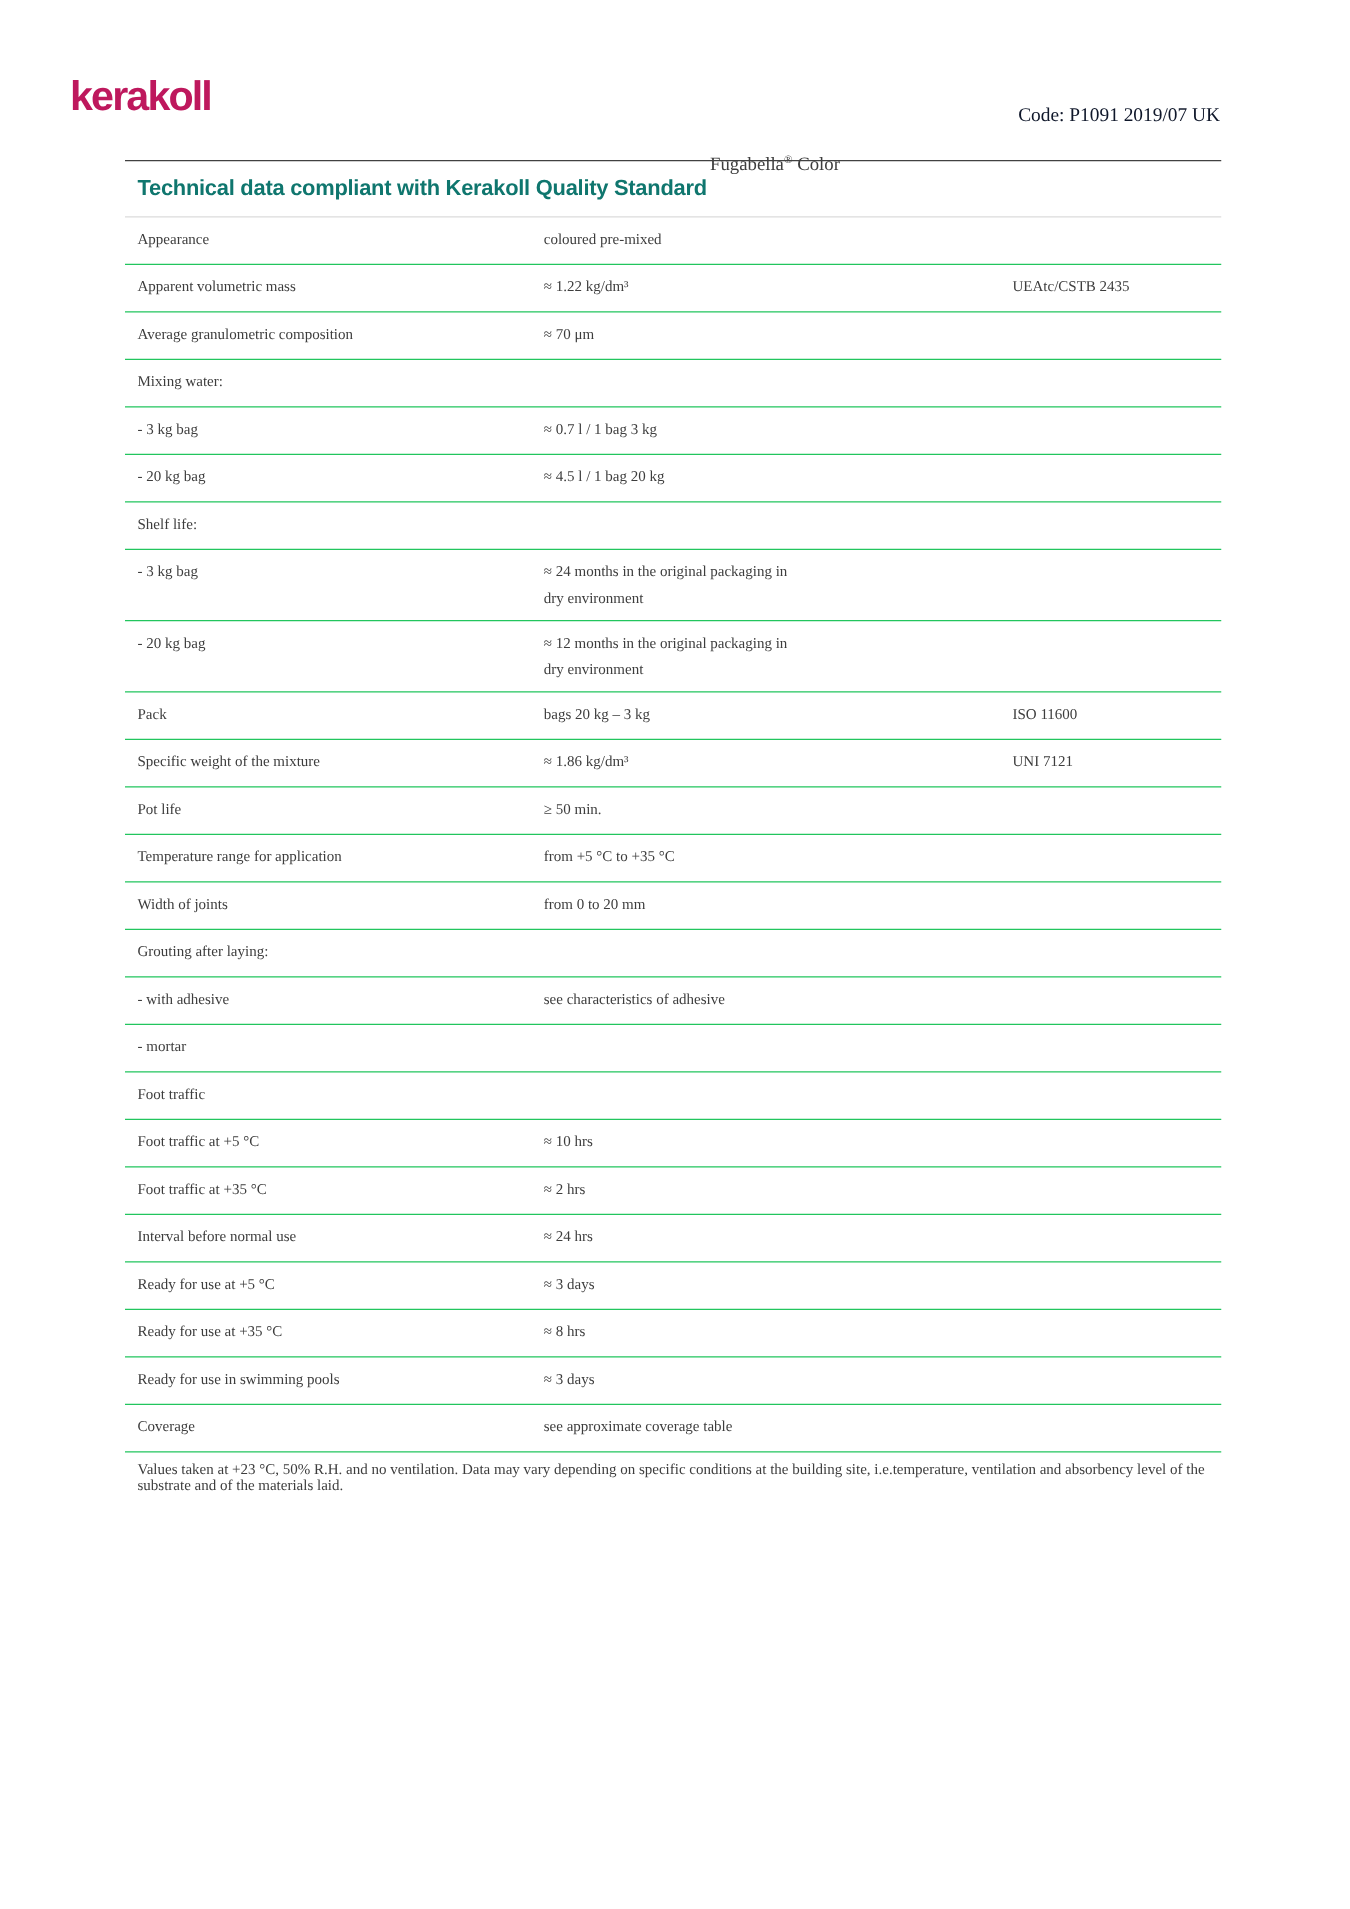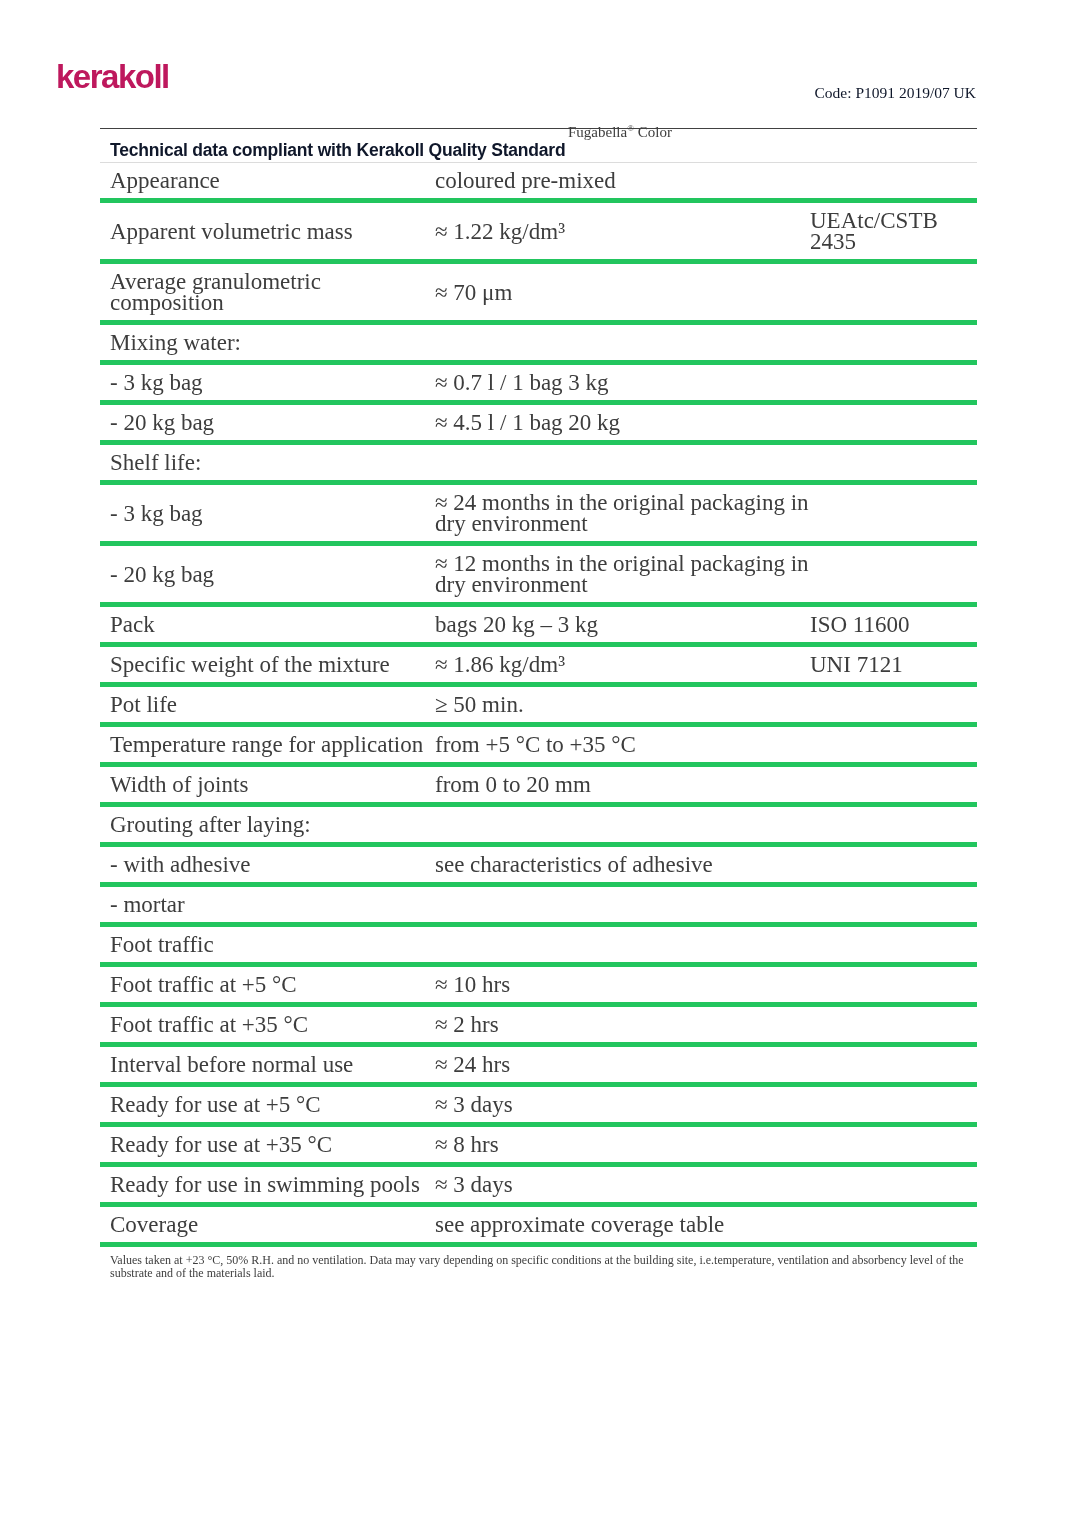--- a/index.html
+++ b/index.html
@@ -50,34 +50,33 @@
   
   .tech-table {
     position: absolute;
     left: 100px;
     top: 128px;
     width: 877px;
   }
   .table-title {
     border-top: 1.5px solid #414141;
     border-bottom: 1px solid #dcdcdc;
-    padding: 11px 0 1px 10px;
+    padding: 11px 0 12px 10px;
     font-family: "Liberation Sans", sans-serif;
     font-weight: bold;
     font-size: 17.5px;
     letter-spacing: -0.2px;
-    color: #0f172a;
+    color: #0f766e;
   }
   .row {
     display: flex;
-    align-items: center;
-    border-bottom: 5px solid #22c55e;
+    border-bottom: 1px solid #22c55e;
     padding: 7px 0;
     min-height: 38px;
-    font-size: 23px;
+    font-size: 12px;
     line-height: 21px;
   }
   .cell { display: block; }
   .cell.label {
     flex: none;
     width: 335px;
     padding-left: 10px;
   }
   .cell.value {
     flex: none;

